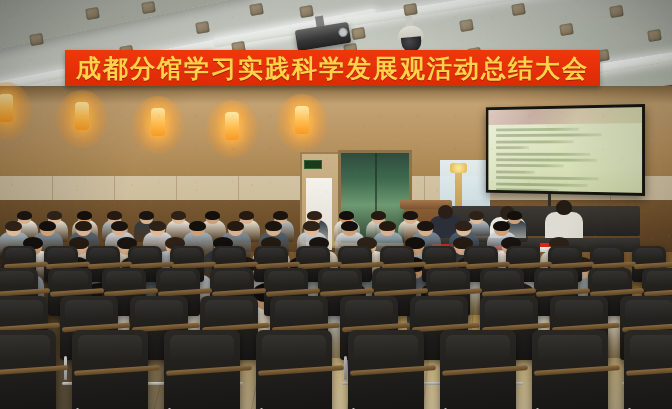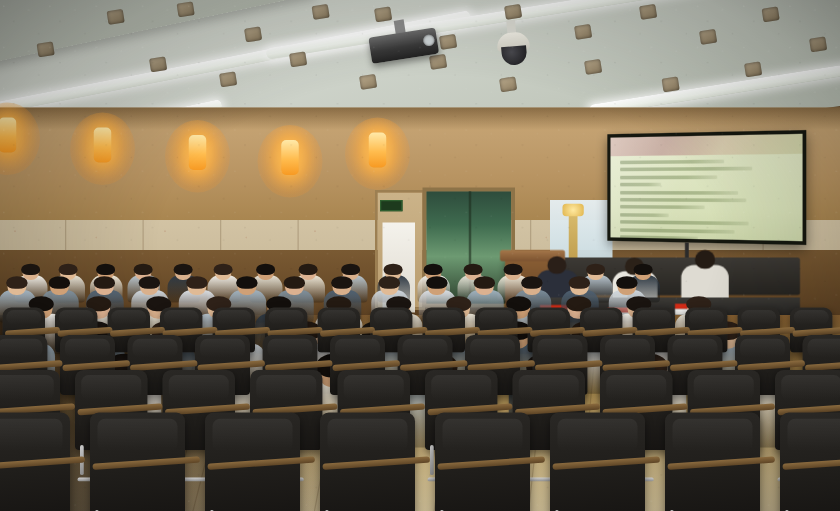--- a/index.html
+++ b/index.html
@@ -894,14 +894,17 @@
       <div class="chairarm" style="left: 534px; top: 367.72px; width: 86px; z-index: 71; transform: rotate(-4deg);"></div>
       <div class="chairleg" style="left: 536px; top: 408px; height: 31px; z-index: 71;"></div>
       <div class="chair" style="left: 624px; top: 330px; width: 76px; height: 82px; z-index: 70;"></div>
       <div class="chairarm" style="left: 626px; top: 367.72px; width: 86px; z-index: 71; transform: rotate(-4deg);"></div>
       <div class="chairleg" style="left: 628px; top: 408px; height: 31px; z-index: 71;"></div>
     </div>
 
   <div class="vignette"></div>
   <div class="grain"></div>
 
+  <div class="banner">
+    <div class="banner-text">成都分馆学习实践科学发展观活动总结大会</div>
+  </div>
 
 </div>
 
 </body></html>

